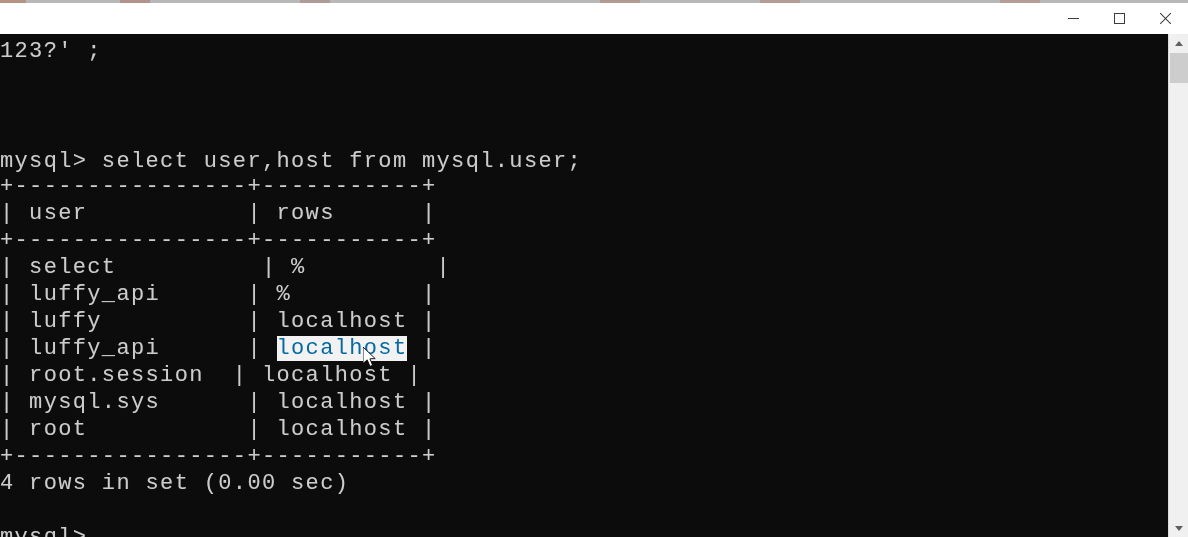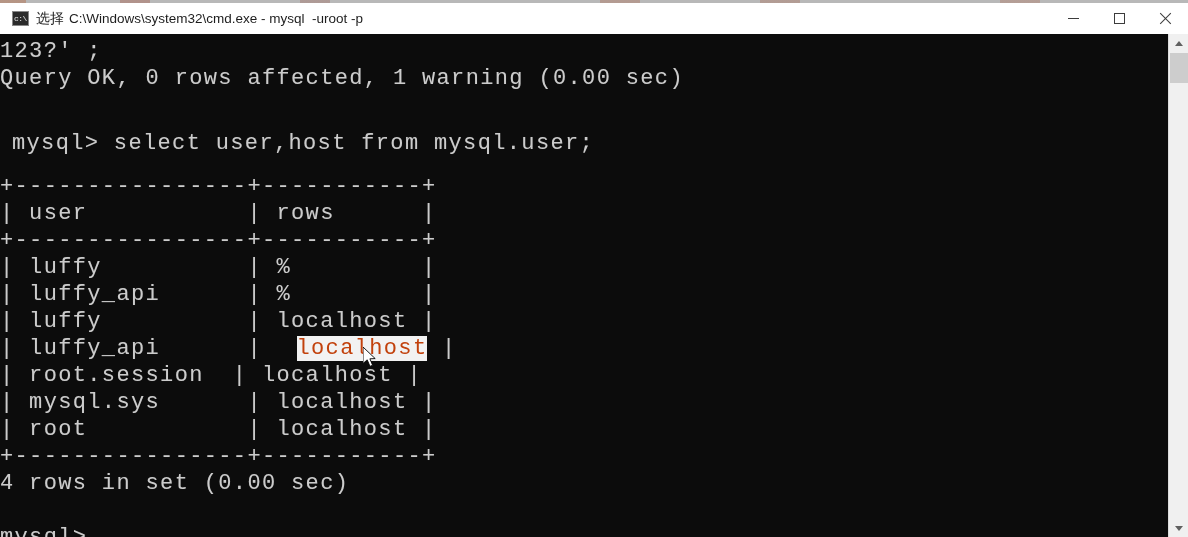--- a/index.html
+++ b/index.html
@@ -186,23 +186,22 @@
     line-height: 27px;
     letter-spacing: 1.35px;
     color: #cccccc;
     white-space: pre;
     text-shadow: 0 0 1px rgba(200,200,200,0.25);
   }
 
   
   .sel {
     background: #f2f2f2;
-    color: #c2410c;
+    color: #0369a1;
     text-shadow: none;
-    margin-left: 20px;
   }
 
   
   #mouse-cursor {
     position: absolute;
     left: 363px;
     top: 313px;
     width: 15px;
     height: 22px;
     pointer-events: none;
@@ -255,58 +254,50 @@
   }
 </style>
 </head>
 <body>
 
 <div id="window">
 
   <div id="top-hairline"></div>
   <div id="top-artifacts"></div>
 
-  <div id="titlebar">
-    <div id="title-left">
-      <div id="cmd-icon"></div>
-      <span class="title-seg" id="title-select">选择</span>
-      <span class="title-seg" id="title-path">C:\Windows\system32\cmd.exe - mysql  -uroot -p</span>
-    </div>
-  </div>
 
   <div id="win-controls">
     <div class="win-btn">
       <span class="glyph-min"></span>
     </div>
     <div class="win-btn">
       <span class="glyph-max"></span>
     </div>
     <div class="win-btn">
       <span class="glyph-close"></span>
     </div>
   </div>
 
   <div id="console-outer">
     <div id="console-edge-left"></div>
 
     <div id="console">
 
       <div class="term-line" style="top:4px;">123?' ;</div>
 
-      <div class="term-line" style="top:31px;">Query OK, 0 rows affected, 1 warning (0.00 sec)</div>
-
-      <div class="term-line" style="top:96px;padding-left:12px;">mysql&gt; select user,host from mysql.user;</div>
+
+      <div class="term-line" style="top:114px;">mysql&gt; select user,host from mysql.user;</div>
 
       <div class="term-line" style="top:139px;">+----------------+-----------+</div>
 
       <div class="term-line" style="top:166px;">| user           | rows      |</div>
 
       <div class="term-line" style="top:193px;">+----------------+-----------+</div>
 
-      <div class="term-line" style="top:220px;">| luffy          | %         |</div>
+      <div class="term-line" style="top:220px;">| select          | %         |</div>
 
       <div class="term-line" style="top:247px;">| luffy_api      | %         |</div>
 
       <div class="term-line" style="top:274px;">| luffy          | localhost |</div>
 
       <div class="term-line" style="top:301px;"><span>| luffy_api      | </span><span class="sel">localhost</span><span> |</span></div>
 
       <div class="term-line" style="top:328px;">| root.session  | localhost |</div>
 
       <div class="term-line" style="top:355px;">| mysql.sys      | localhost |</div>

